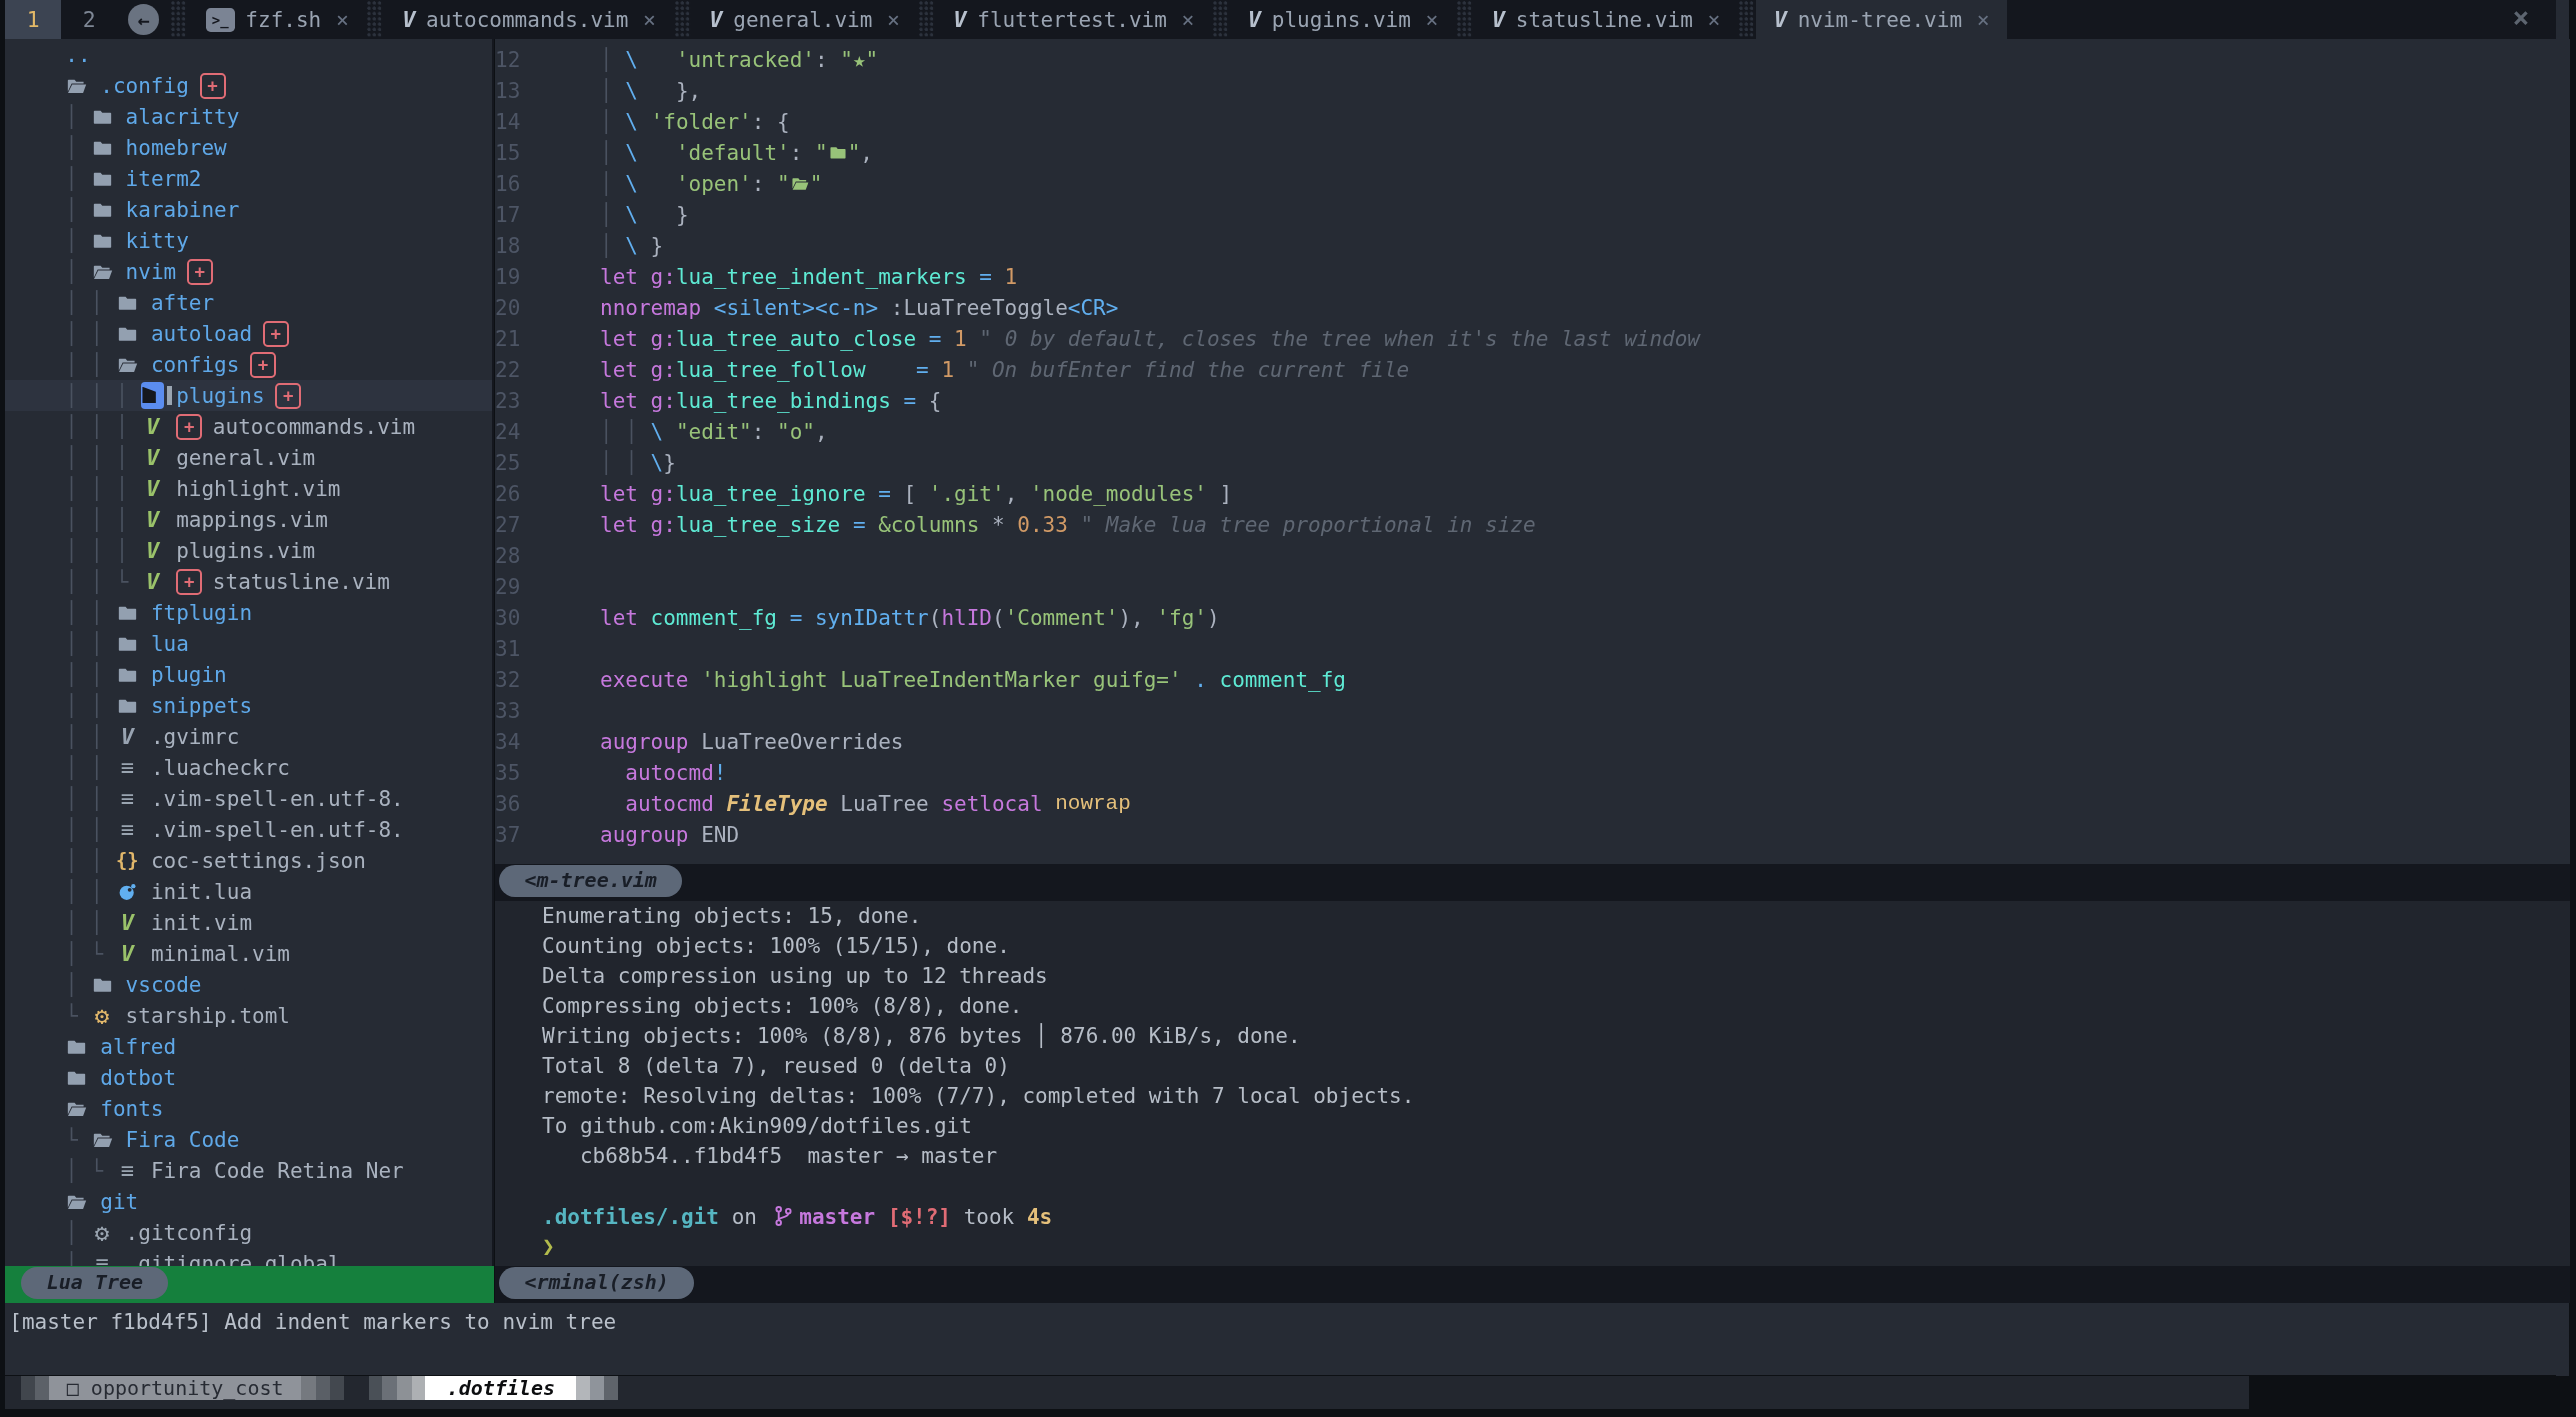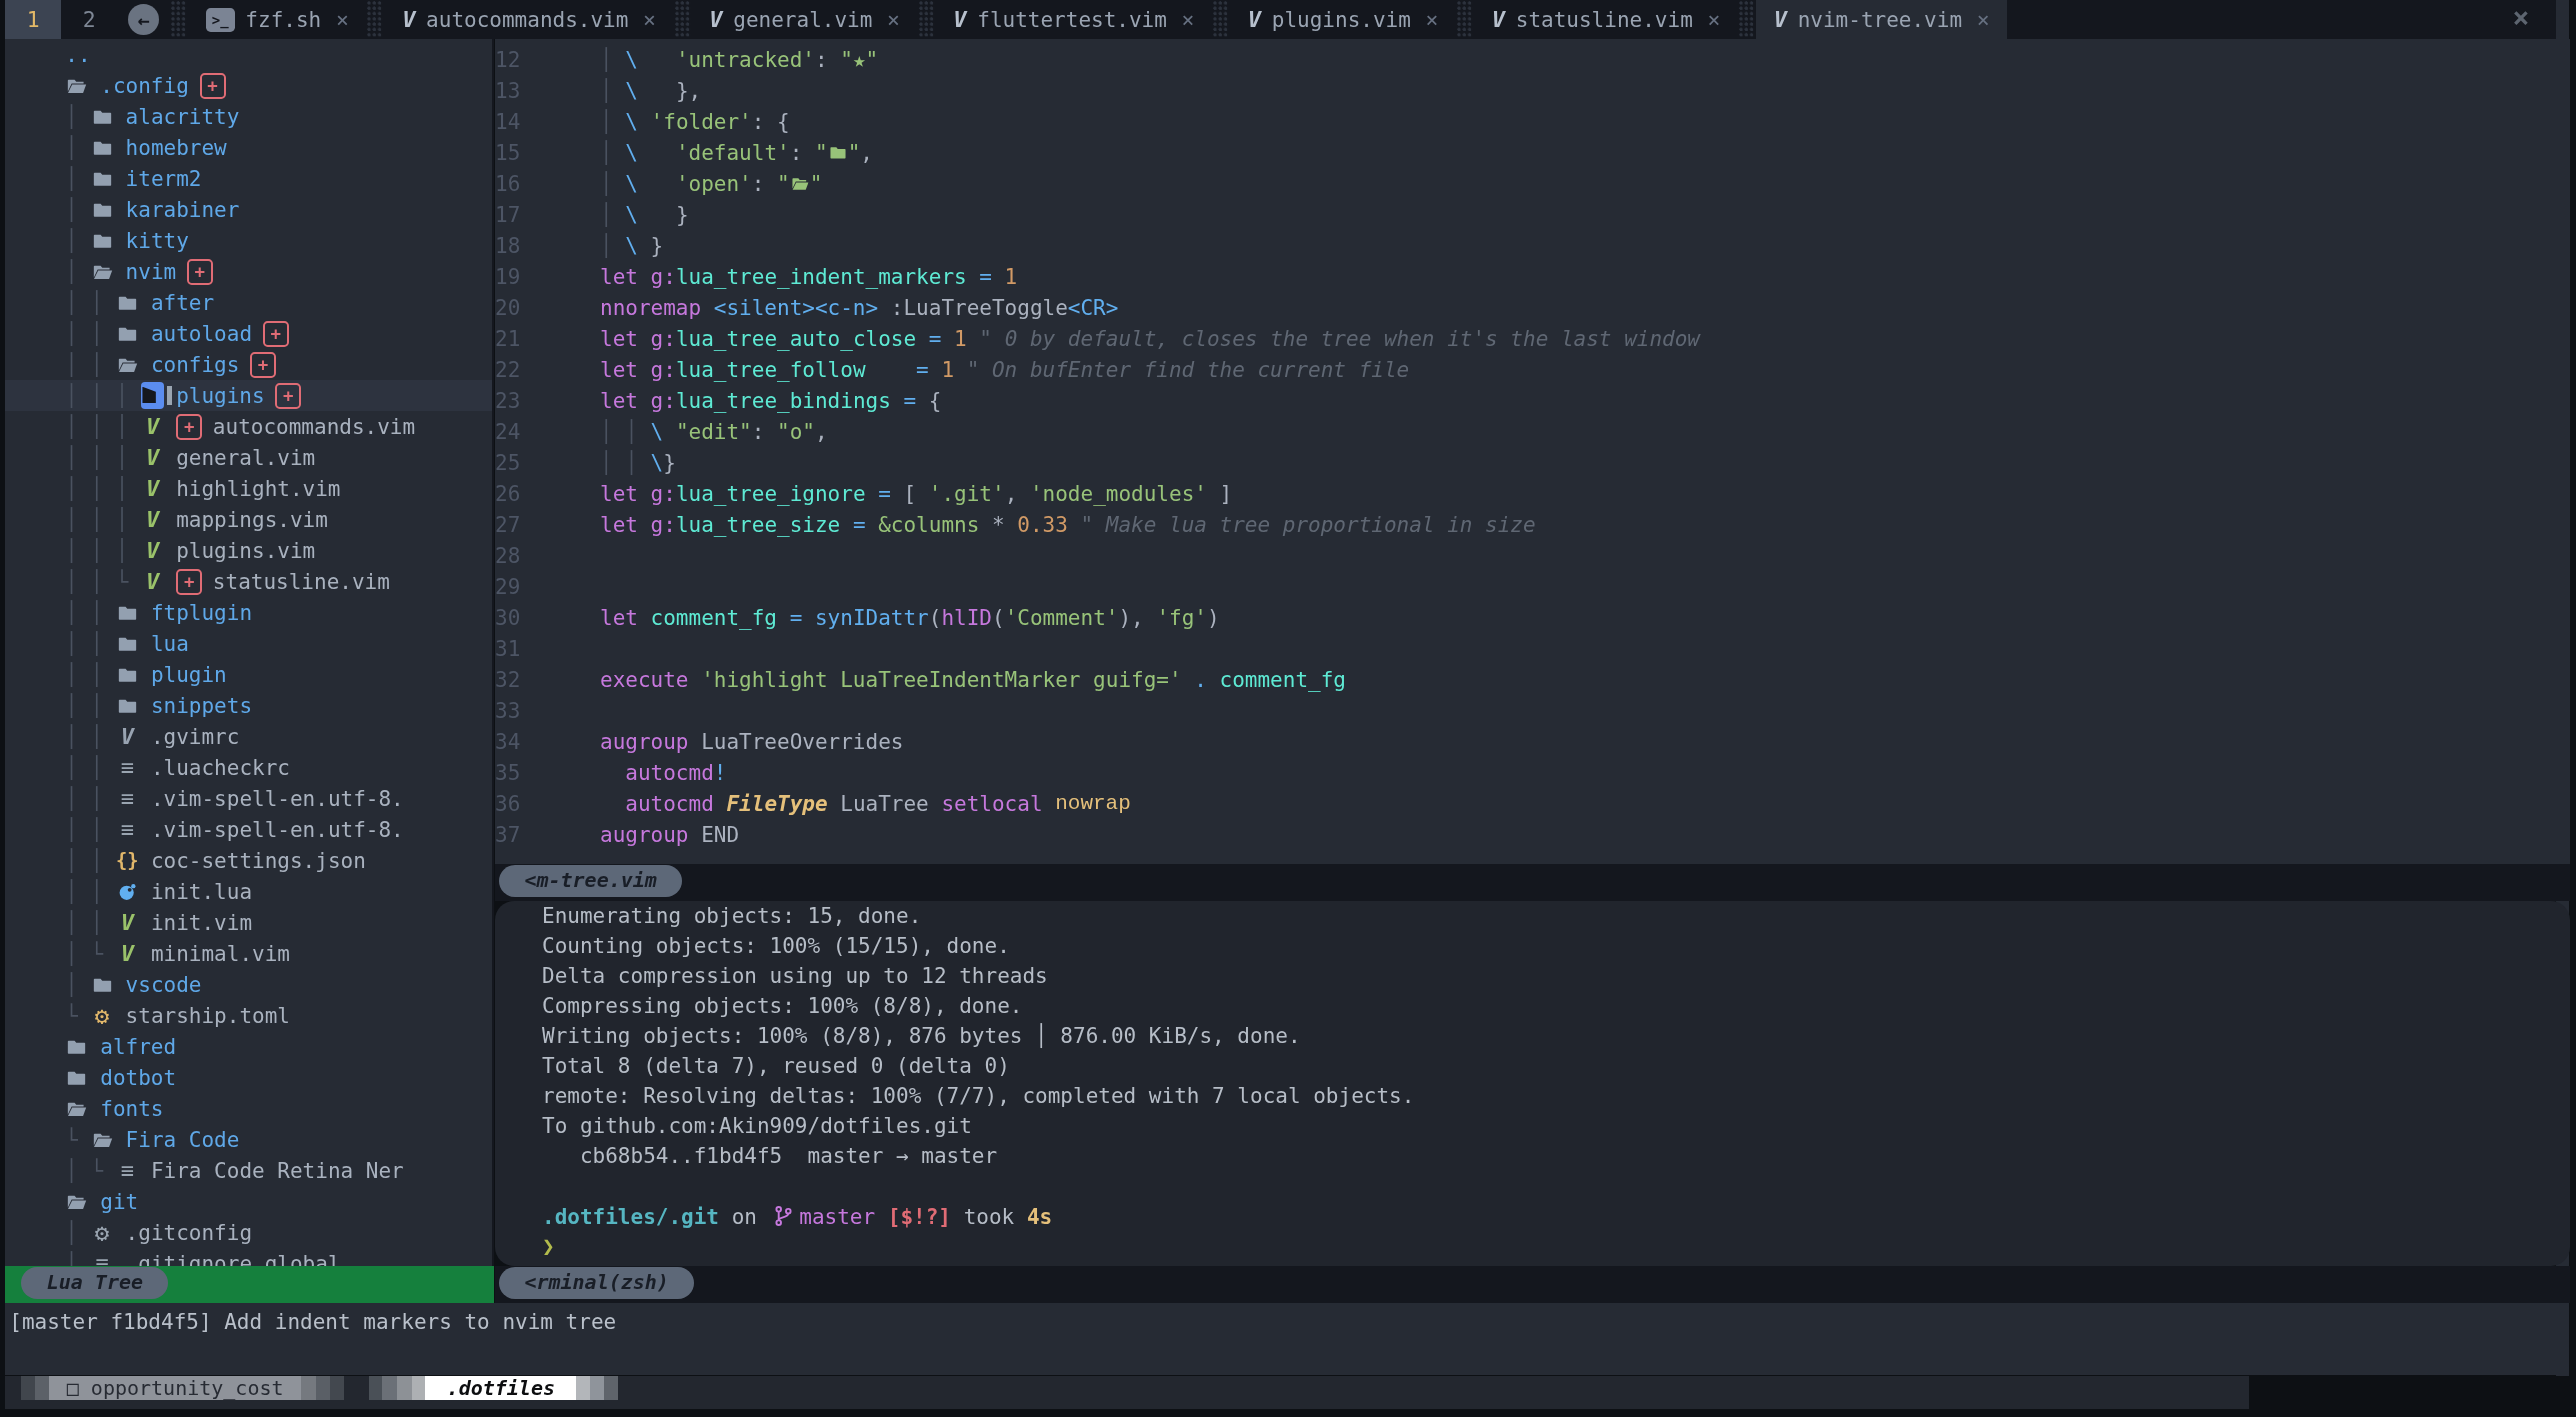--- a/index.html
+++ b/index.html
@@ -27,21 +27,21 @@
   .closeall{align-self:center;font-size:28px;font-weight:900;color:#5d6570;padding:0 27px 4px 0;}
   
   #rightcol{position:absolute;left:2556px;top:0;width:13.4px;height:1376px;background:#262b34;}
   #sidebar{position:absolute;left:5.3px;top:39px;width:489px;height:1227px;background:#262b34;
            border-right:2.7px solid #14171e;box-sizing:border-box;overflow:hidden;}
   #sidestatus{position:absolute;left:5.3px;top:1266px;width:489px;height:37px;background:#15803d;}
   #editor{position:absolute;left:495px;top:39px;width:2075px;height:825px;background:#262b34;
           padding-top:5.3px;box-sizing:border-box;overflow:hidden;}
   #edstatus{position:absolute;left:495px;top:864px;width:2075px;height:37px;background:#14171e;}
   #term{position:absolute;left:495px;top:901px;width:2075px;height:365px;background:#21252d;
-        padding:2.7px 0 0 47px;box-sizing:border-box;overflow:hidden;border-radius:19px;}
+        padding:2.7px 0 0 47px;box-sizing:border-box;overflow:hidden;}
   #termstatus{position:absolute;left:495px;top:1266px;width:2075px;height:37px;background:#14171e;}
   #msg{position:absolute;left:5.3px;top:1303px;width:2564px;height:39px;background:#262b34;
        color:#b9c0ca;font-size:21px;line-height:39px;white-space:pre;padding-left:4px;box-sizing:border-box;}
   #gap{position:absolute;left:5.3px;top:1342px;width:2564px;height:33px;background:#262b34;}
   #tmux{position:absolute;left:5.3px;top:1376px;width:2244px;height:33px;background:#23272f;
         display:flex;align-items:flex-start;padding-left:16px;box-sizing:border-box;}
   
   .trow{height:31px;display:flex;align-items:center;padding-left:60px;font-size:21px;white-space:pre;}
   .trow.sel{background:#2d333f;}
   .tpref{color:#4a5260;}
@@ -69,21 +69,21 @@
   .pu{color:#c678dd;}.re{color:#5eead4;}.bl{color:#61afef;}.gr{color:#98c379;}
   .or{color:#d19a66;}.ye{color:#e5c07b;font-family:Liberation Mono, monospace;}.fg{color:#abb2bf;}
   .co{color:#5f6773;font-style:italic;}
   .gd{color:#4a5260;}
   .yei{color:#e5c07b;font-style:italic;font-weight:700;}
   .icg{width:20px;height:17.4px;vertical-align:-1.3px;}
   
   .tline{height:30px;font-size:21px;white-space:pre;color:#b6bdc7;}
   .tfg{color:#b6bdc7;}
   .cyb{color:#56b6c2;font-weight:700;}
-  .pub{color:#c678dd;font-weight:400;}
+  .pub{color:#c678dd;font-weight:700;}
   .reb{color:#e06c75;font-weight:700;}
   .yeb{color:#e5c07b;font-weight:700;}
   .prg{color:#b2bb4c;font-family:"DejaVu Sans Mono","DejaVu Sans",monospace;}
   .icb{width:23px;height:24px;vertical-align:-4px;margin:0 4px 0 2.7px;}
   
   .pill{display:inline-block;margin-top:1.3px;background:#5d6878;color:#191e27;border-radius:18.7px;
         padding:2.7px 25.4px 5.3px;font-size:20px;font-style:italic;font-weight:700;}
   #sidestatus .pill{margin-left:16px;}
   #edstatus .pill,#termstatus .pill{margin-left:4px;}
   

